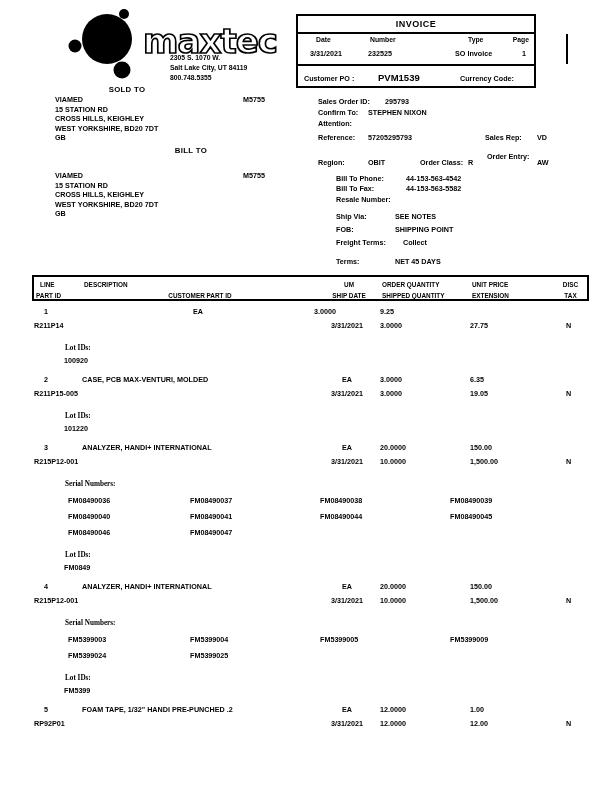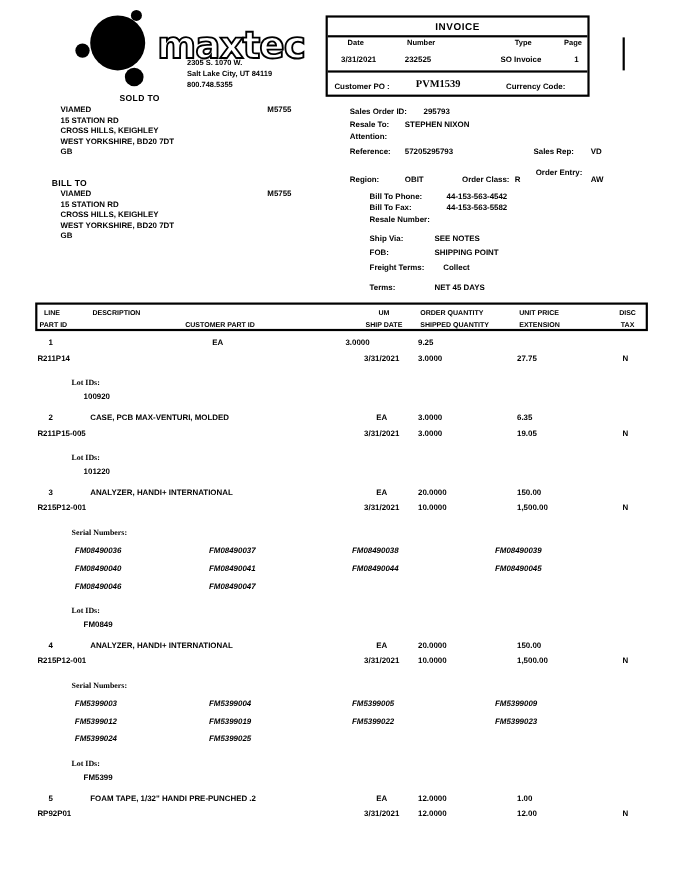--- a/index.html
+++ b/index.html
@@ -5,37 +5,37 @@
   html,body{margin:0;padding:0;}
   body{width:612px;height:792px;background:#fff;position:relative;overflow:hidden;
        font-family:"Liberation Sans",sans-serif;font-weight:bold;color:#000;font-size:7.2px;}
   .abs{position:absolute;white-space:nowrap;}
   
   .invoice-box{position:absolute;left:296px;top:14px;width:240px;height:74px;border:2px solid #000;box-sizing:border-box;}
   .inv-title{height:16px;border-bottom:2px solid #000;text-align:center;font-size:9px;letter-spacing:.5px;line-height:16px;}
   .inv-mid{position:relative;height:30px;border-bottom:2px solid #000;font-size:6.8px;}
   .inv-bottom{position:relative;height:24px;font-size:7.2px;}
   .vline{position:absolute;top:0;bottom:0;width:1.5px;background:#000;}
-  .po-val{font-size:9.5px;font-family:Liberation Serif, serif;}
+  .po-val{font-size:9.5px;}
   
   .blk-head{font-size:7.8px;letter-spacing:.3px;}
   .addr div{line-height:9.6px;}
   .company-addr div{line-height:10px;}
   
   .thead{position:absolute;left:32px;top:275px;width:557px;height:26px;border:2px solid #000;box-sizing:border-box;font-size:6.4px;padding-top:2px;}
   .grid-row{display:grid;grid-template-columns:50px 232px 66px 90px 82px 33px;line-height:11px;}
   .ctr{text-align:center}.rt{text-align:left}
   .pl12{padding-left:12px}.pl2{padding-left:2px}.pl6{padding-left:6px}
   .items{position:absolute;left:32px;top:300px;width:553px;}
   .item{margin-top:8px;}
   .item:first-child{margin-top:6px;}
   .grid-row.row2{margin-top:3px;}
   .sub-label{margin-left:33px;margin-top:12px;line-height:11px;font-family:Liberation Serif, serif;}
-  .serial-row{display:grid;grid-template-columns:122px 130px 130px 1fr;margin-left:36px;margin-top:5px;line-height:11px;font-style:italic;}
-  .lot-value{margin-left:44px;margin-top:1px;line-height:11px;}
+  .serial-row{display:grid;grid-template-columns:122px 130px 130px 1fr;margin-left:36px;margin-top:5px;line-height:11px;}
+  .lot-value{margin-left:32px;margin-top:1px;line-height:11px;}
 </style>
 </head>
 <body>
 
 <svg class="abs" style="left:52px;top:4px" width="235" height="85" viewBox="0 0 235 85">
   <g>
     <circle cx="55" cy="35" r="25" fill="#000"></circle>
     <circle cx="72" cy="10" r="5" fill="#000"></circle>
     <circle cx="23" cy="42" r="6.5" fill="#000"></circle>
     <circle cx="70" cy="66" r="8.5" fill="#000"></circle>
@@ -74,35 +74,35 @@
 <div class="abs addr" style="left:55px;top:95px">
   <div>VIAMED</div>
   <div>15 STATION RD</div>
   <div>CROSS HILLS, KEIGHLEY</div>
   <div>WEST YORKSHIRE, BD20 7DT</div>
   <div>GB</div>
 </div>
 
 <div class="abs" style="left:318px;top:97px">Sales Order ID:</div>
 <div class="abs" style="left:385px;top:97px">295793</div>
-<div class="abs" style="left:318px;top:108px">Resale To:</div>
+<div class="abs" style="left:318px;top:108px">Confirm To:</div>
 <div class="abs" style="left:368px;top:108px">STEPHEN NIXON</div>
 <div class="abs" style="left:318px;top:119px">Attention:</div>
 <div class="abs" style="left:318px;top:133px">Reference:</div>
 <div class="abs" style="left:368px;top:133px">57205295793</div>
 <div class="abs" style="left:485px;top:133px">Sales Rep:</div>
 <div class="abs" style="left:537px;top:133px">VD</div>
 <div class="abs" style="left:318px;top:158px">Region:</div>
 <div class="abs" style="left:368px;top:158px">OBIT</div>
 <div class="abs" style="left:420px;top:158px">Order Class:</div>
 <div class="abs" style="left:468px;top:158px">R</div>
 <div class="abs" style="left:487px;top:152px">Order Entry:</div>
 <div class="abs" style="left:537px;top:158px">AW</div>
 
-<div class="abs blk-head" style="left:47px;top:162px;width:160px;text-align:left">BILL TO</div>
+<div class="abs blk-head" style="left:47px;top:146px;width:160px;text-align:right">BILL TO</div>
 <div class="abs" style="left:243px;top:171px">M5755</div>
 <div class="abs addr" style="left:55px;top:171px">
   <div>VIAMED</div>
   <div>15 STATION RD</div>
   <div>CROSS HILLS, KEIGHLEY</div>
   <div>WEST YORKSHIRE, BD20 7DT</div>
   <div>GB</div>
 </div>
 
 <div class="abs" style="left:336px;top:174px">Bill To Phone:</div>
@@ -233,26 +233,20 @@
         <div class="ctr">N</div>
       </div>
       <div class="sub-label">Serial Numbers:</div>
       <div class="serial-row">
         <div>FM5399003</div>
         <div>FM5399004</div>
         <div>FM5399005</div>
         <div>FM5399009</div>
       </div>
       <div class="serial-row">
-        <div>FM5399012</div>
-        <div>FM5399019</div>
-        <div>FM5399022</div>
-        <div>FM5399023</div>
-      </div>
-      <div class="serial-row">
         <div>FM5399024</div>
         <div>FM5399025</div>
       </div>
       <div class="sub-label">Lot IDs:</div>
       <div class="lot-value">FM5399</div>
     </div>
     <div class="item">
       <div class="grid-row row1">
         <div class="pl12">5</div>
         <div>FOAM TAPE, 1/32" HANDI PRE-PUNCHED .2</div>

